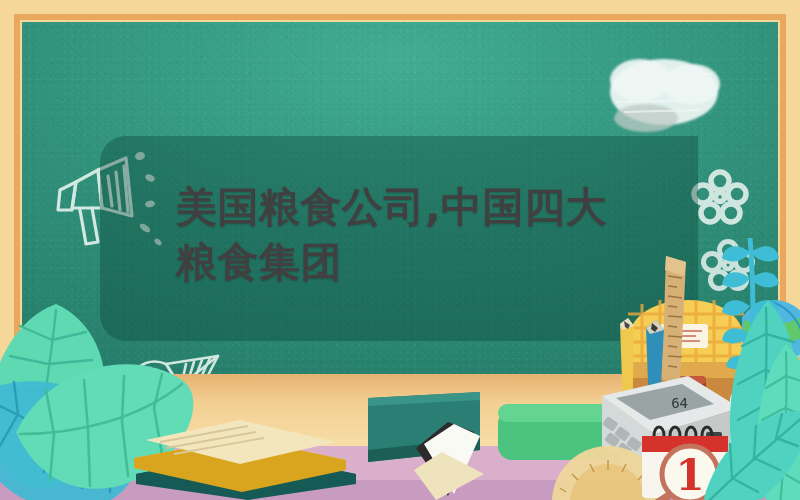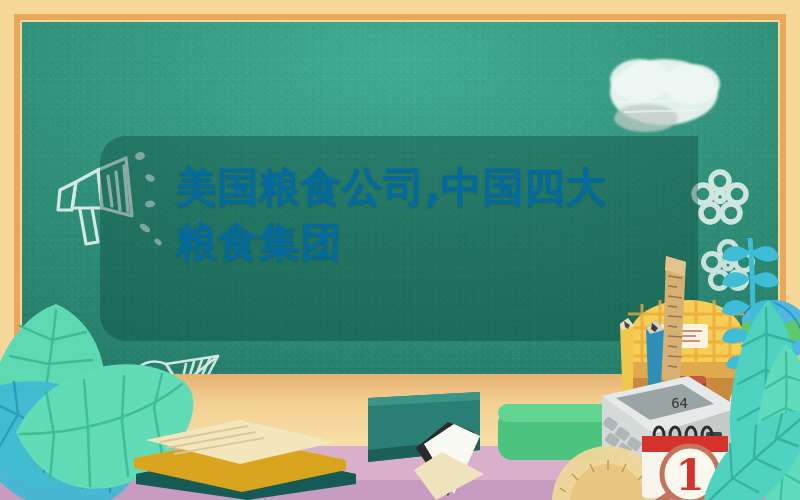--- a/index.html
+++ b/index.html
@@ -62,23 +62,23 @@
     position: absolute;
     left: 100px; top: 136px;
     width: 598px; height: 205px;
     background: rgba(8, 64, 52, .36);
     border-radius: 26px 0 0 26px;
   }
 
   
   .headline {
     position: absolute;
-    left: 176px; top: 160px;
+    left: 176px; top: 180px;
     width: 470px;
-    color: #0369a1;
+    color: #404040;
     font-size: 41px;
     line-height: 55px;
     font-weight: bold;
     letter-spacing: .5px;
     white-space: pre-wrap;
     text-shadow: 0 1px 2px rgba(0,0,0,.18);
   }
 
   
   .chalk { position: absolute; opacity: .92; }

